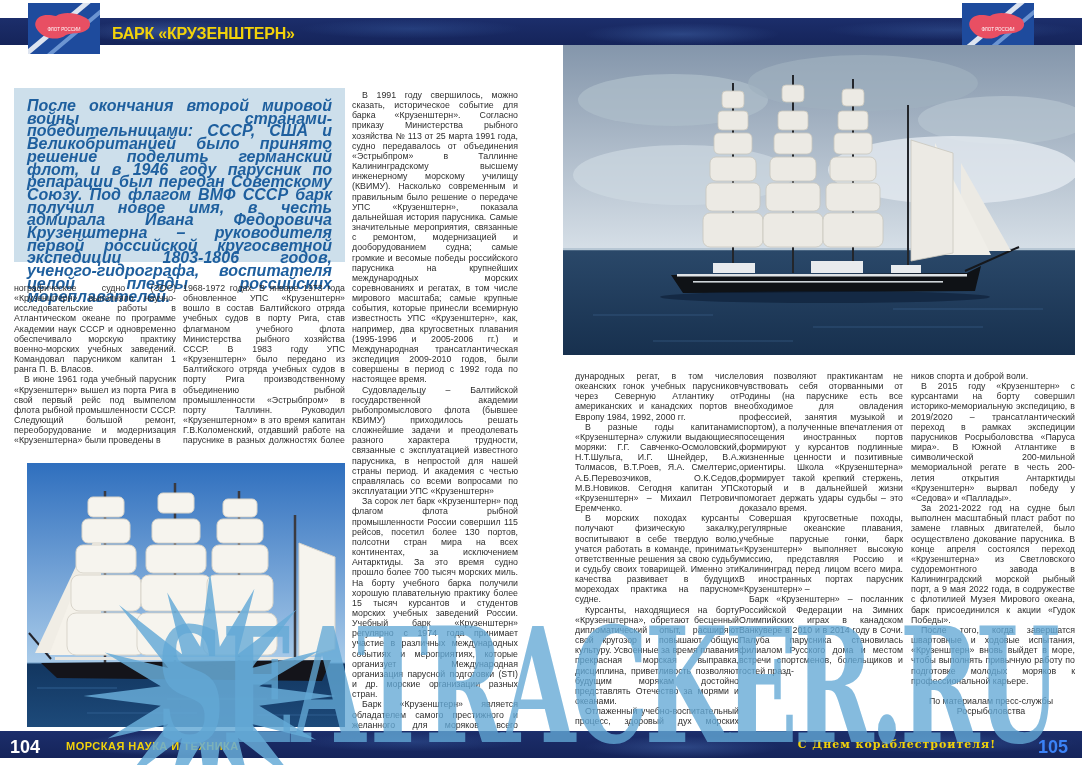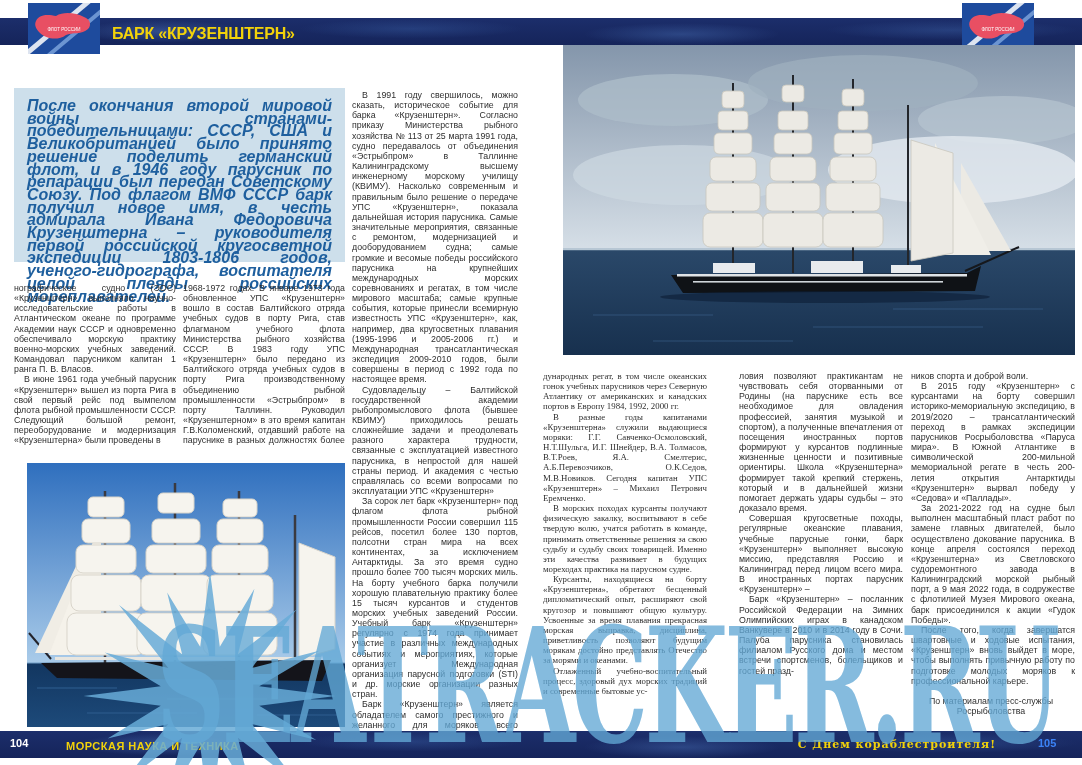--- a/index.html
+++ b/index.html
@@ -33,36 +33,36 @@
                background:#cddfeb; box-sizing:border-box; padding:12px 13px; }
   .intro-text { color:#1e5f9e; font-weight:bold; font-style:italic;
                 font-size:16px; line-height:12.7px; text-align:justify; }
 
   
   .textcol { position:absolute; text-align:justify; color:#2e2e2e;
              font-size:8.8px; line-height:10.15px; overflow:hidden; }
   #col1 { left:14px;  top:283px; width:162px; height:164px; }
   #col2 { left:183px; top:283px; width:162px; height:164px; }
   #col3 { left:352px; top:60px;  width:166px; height:667px;margin-top:30px; }
-  #colA { left:543px; top:371px; width:164px; height:356px;font-family:Liberation Serif, serif; }
+  #colA { left:575px; top:371px; width:164px; height:356px; }
   #colB { left:739px; top:371px; width:164px; height:356px; }
   #colC { left:911px; top:371px; width:164px; height:356px; }
   .para { margin:0; text-indent:10px; }
   .para.cont { text-indent:0; }
   .byline { margin-top:10px; text-align:center;
             white-space:pre-line; padding-right:4px; }
 
   
   .photo { position:absolute; overflow:hidden; }
   #photo-left  { left:27px;  top:463px; width:318px; height:264px; }
   #photo-right { left:563px; top:45px;  width:512px; height:310px; }
   .photo svg { display:block; width:100%; height:100%; }
 
   
-  .pagenum { position:absolute; font-weight:bold; font-size:11px; }
+  .pagenum { position:absolute; font-weight:bold; font-size:18px; }
   #pagenum-left  { left:10px;  top:737px; color:#ffffff; }
   #pagenum-right { left:1038px; top:737px; color:#3b82f6; }
   #footer-left-label  { position:absolute; left:66px; top:740px; color:#f2d20a;
                         font-weight:bold; font-size:11px; letter-spacing:.5px; }
   #footer-right-label { position:absolute; right:86px; top:738px; color:#f2d20a;
                         font-family:"DejaVu Serif",serif; font-weight:bold;
                         font-size:11px; letter-spacing:1px; }
 
   
   .wm-star { position:absolute; left:72px; top:558px; width:276px; height:276px;

